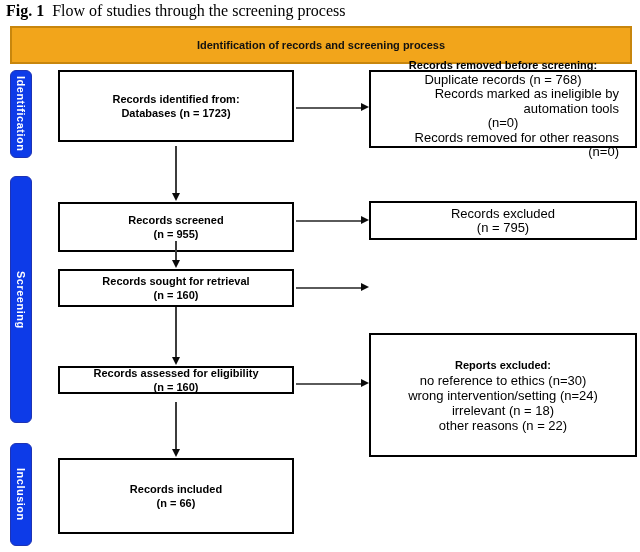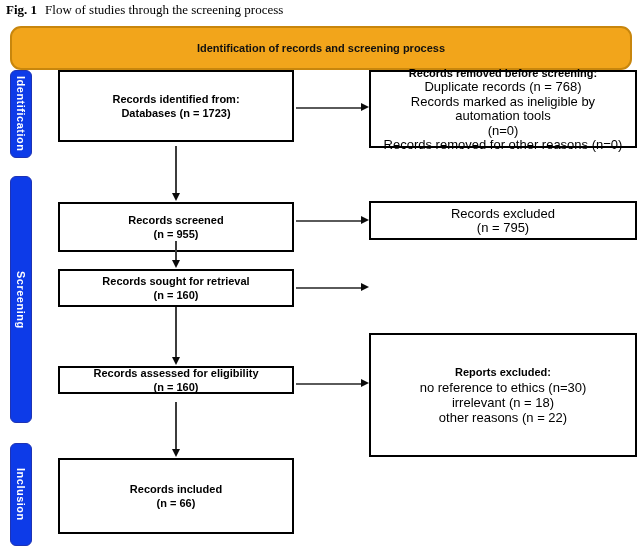--- a/index.html
+++ b/index.html
@@ -4,45 +4,45 @@
 <style>
   * { margin:0; padding:0; box-sizing:border-box; }
   html,body { background:#ffffff; }
   body { font-family:"Liberation Sans", sans-serif; }
   .page {
     position:relative; width:640px; height:552px; background:#ffffff;
     overflow:hidden;
   }
   .caption {
     position:absolute; left:6px; top:2px;
-    font-family:"Liberation Serif", serif; font-size:13px; color:#000;
+    font-family:"Liberation Serif", serif; font-size:16px; color:#000;
     white-space:nowrap;
   }
   .caption .fig { font-weight:bold; margin-right:8px; }
   .banner {
-    position:absolute; left:10px; top:26px; width:622px; height:44px;
-    background:#F2A51B; border:2px solid #C8860D; border-radius:11px;
+    position:absolute; left:10px; top:26px; width:622px; height:38px;
+    background:#F2A51B; border:2px solid #C8860D; border-radius:0;
     display:flex; align-items:center; justify-content:center;
     font-size:11px; font-weight:bold; color:#111;
   }
   .stage {
     position:absolute; left:10px; width:22px;
     background:#0D3BE8; border:1.5px solid #1E33B4; border-radius:6px;
     display:flex; align-items:center; justify-content:center;
     color:#ffffff; font-weight:bold; font-size:11px;
     writing-mode:vertical-rl; text-orientation:mixed; letter-spacing:0.5px;
   }
   .stage.identification { top:70px;  height:88px;  }
   .stage.screening      { top:176px; height:247px; }
   .stage.inclusion      { top:443px; height:103px; }
   .box {
     position:absolute; background:#ffffff; border:2px solid #000000;
     display:flex; flex-direction:column; align-items:center; justify-content:center;
-    text-align:center; color:#000; font-size:11px; line-height:14px;
-    padding:2px 6px;
+    text-align:right; color:#000; font-size:11px; line-height:14px;
+    padding:2px 16px;
   }
   .box .bold { font-weight:bold; }
   .box .reg  { font-weight:normal; font-size:13px; }
   .lcol { left:58px;  width:236px; }
   .rcol { left:369px; width:268px; }
   .b-identified { top:70px;  height:72px; }
   .b-screened   { top:202px; height:50px; }
   .b-sought     { top:269px; height:38px; }
   .b-assessed   { top:366px; height:28px; }
   .b-included   { top:458px; height:76px; }
@@ -114,20 +114,21 @@
     <span class="reg">(n=0)</span>
     <span class="reg">Records removed for other reasons (n=0)</span>
   </div>
   <div class="box rcol r-excluded">
     <span class="reg">Records excluded</span>
     <span class="reg">(n = 795)</span>
   </div>
   <div class="box rcol r-reports">
     <span class="bold">Reports excluded:</span>
     <span class="reg">no reference to ethics (n=30)</span>
+    <span class="reg">wrong intervention/setting (n=24)</span>
     <span class="reg">irrelevant (n = 18)</span>
     <span class="reg">other reasons (n = 22)</span>
   </div>
 
   <div class="hline" style="left:296px; top:107px; width:66px;"></div>
   <div class="harrow" style="left:361px; top:103px;"></div>
 
   <div class="hline" style="left:296px; top:220px; width:66px;"></div>
   <div class="harrow" style="left:361px; top:216px;"></div>
 

